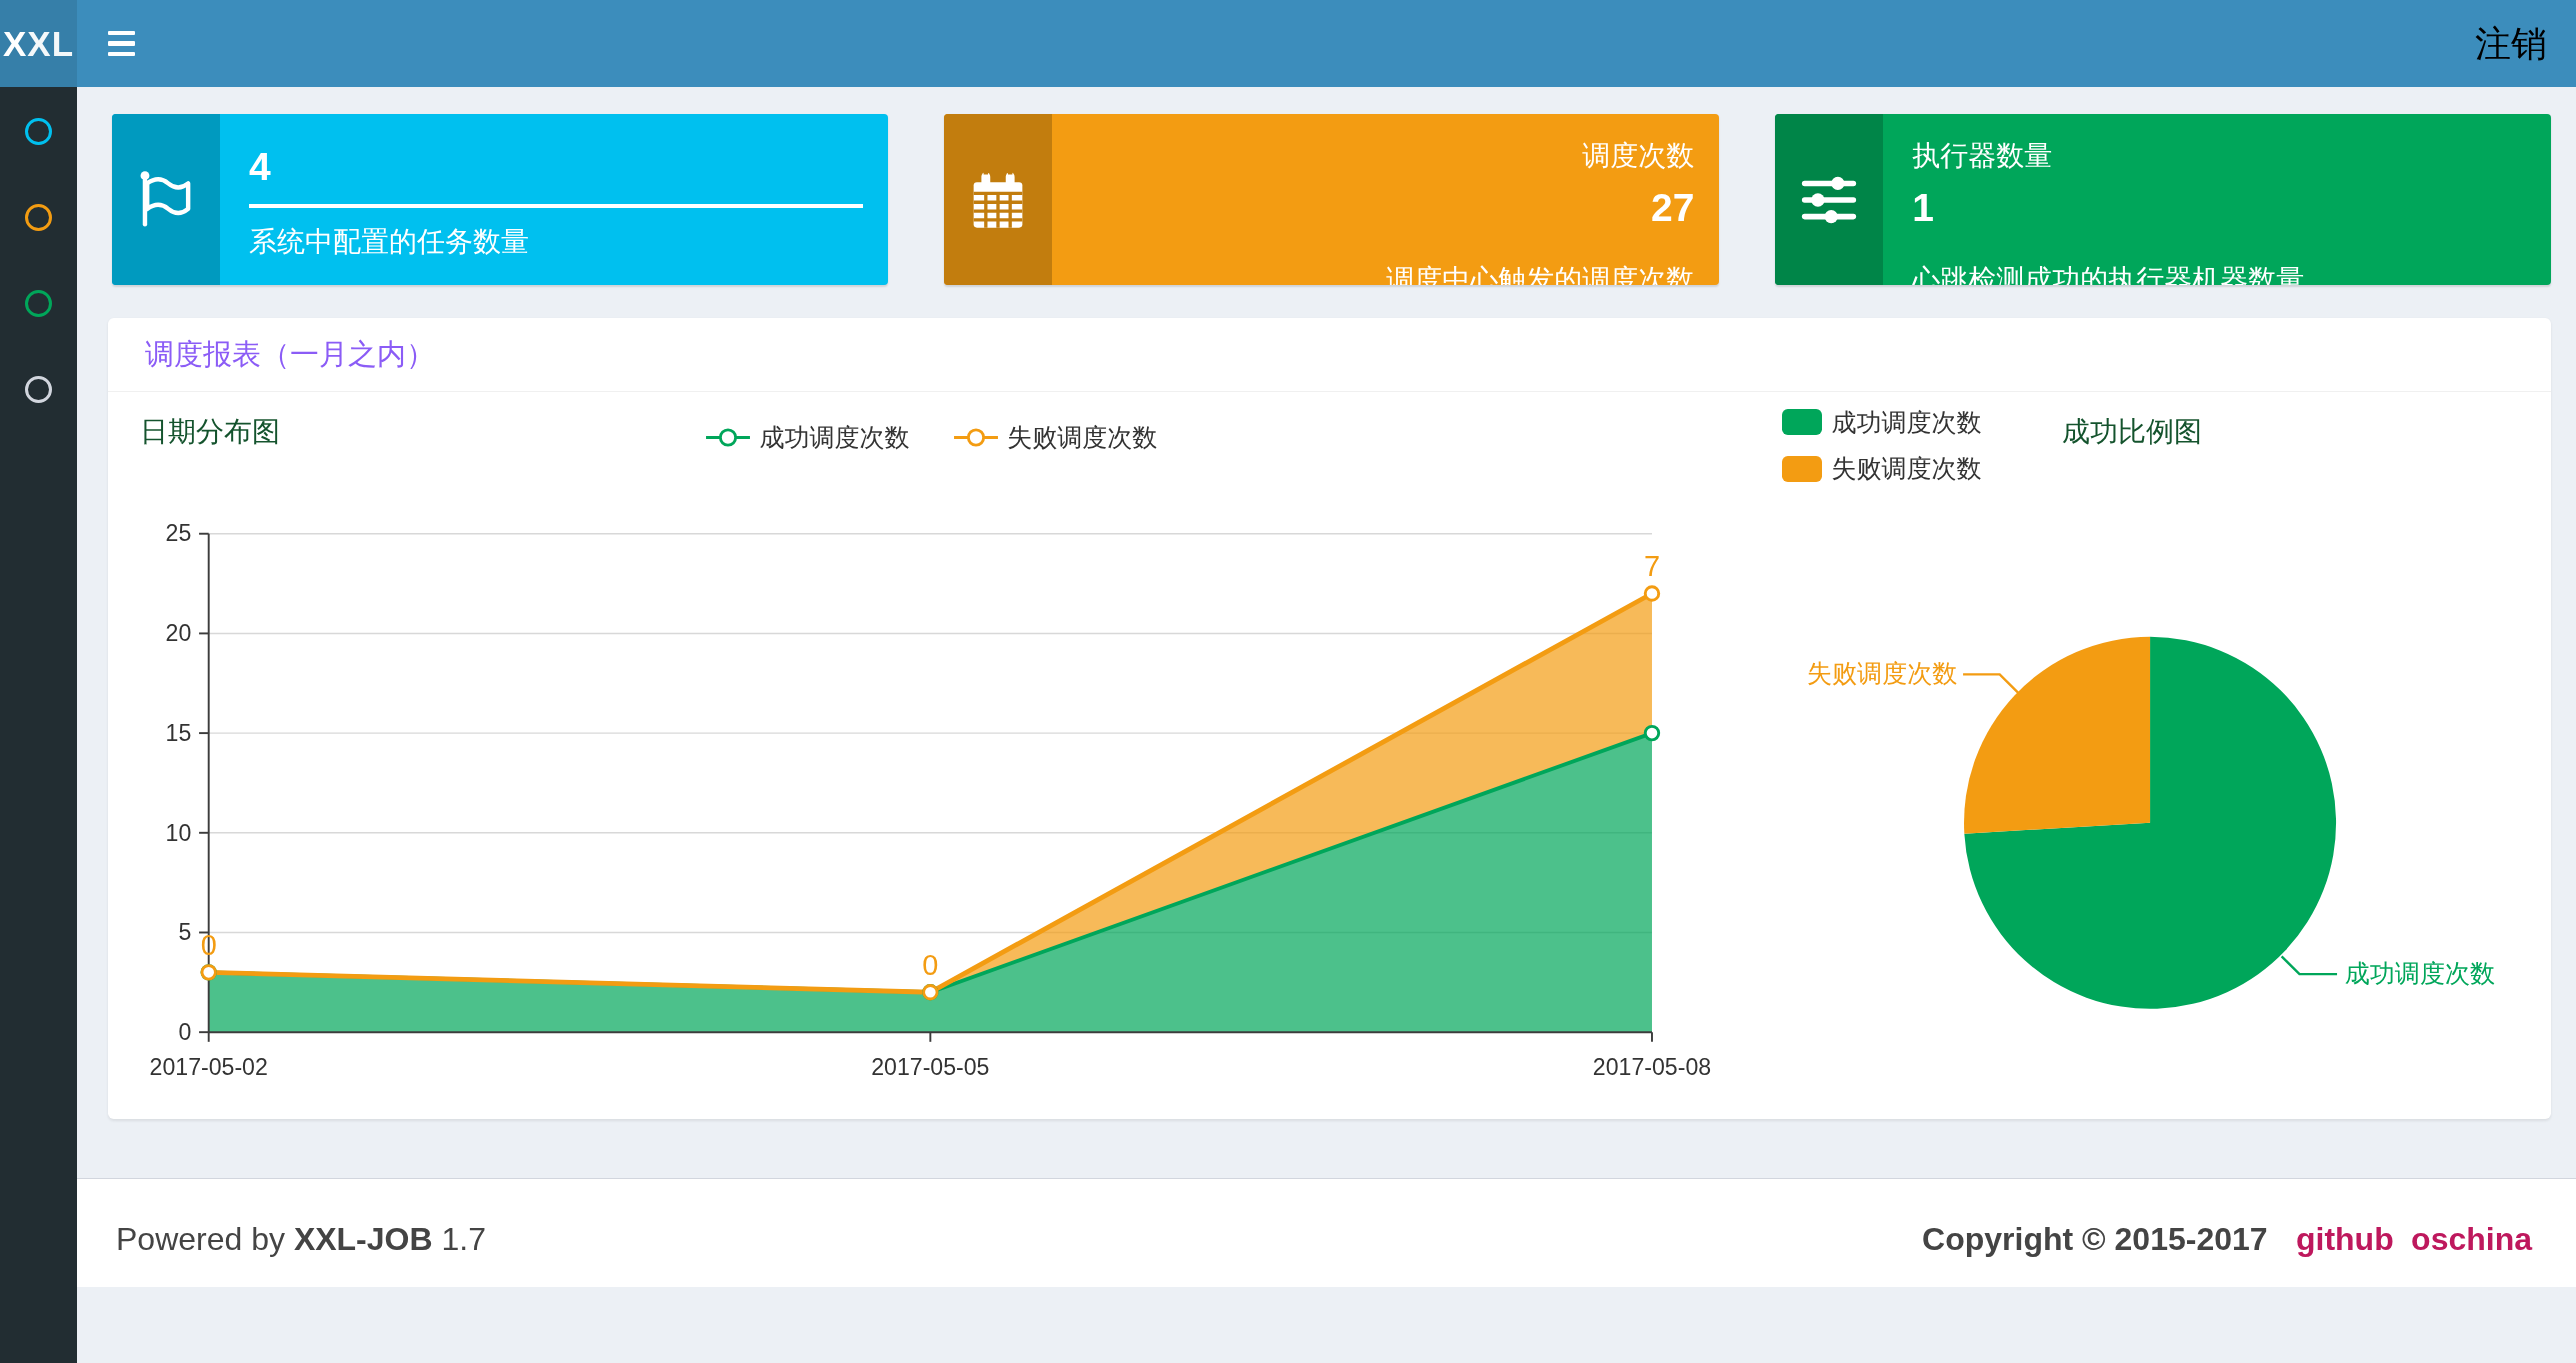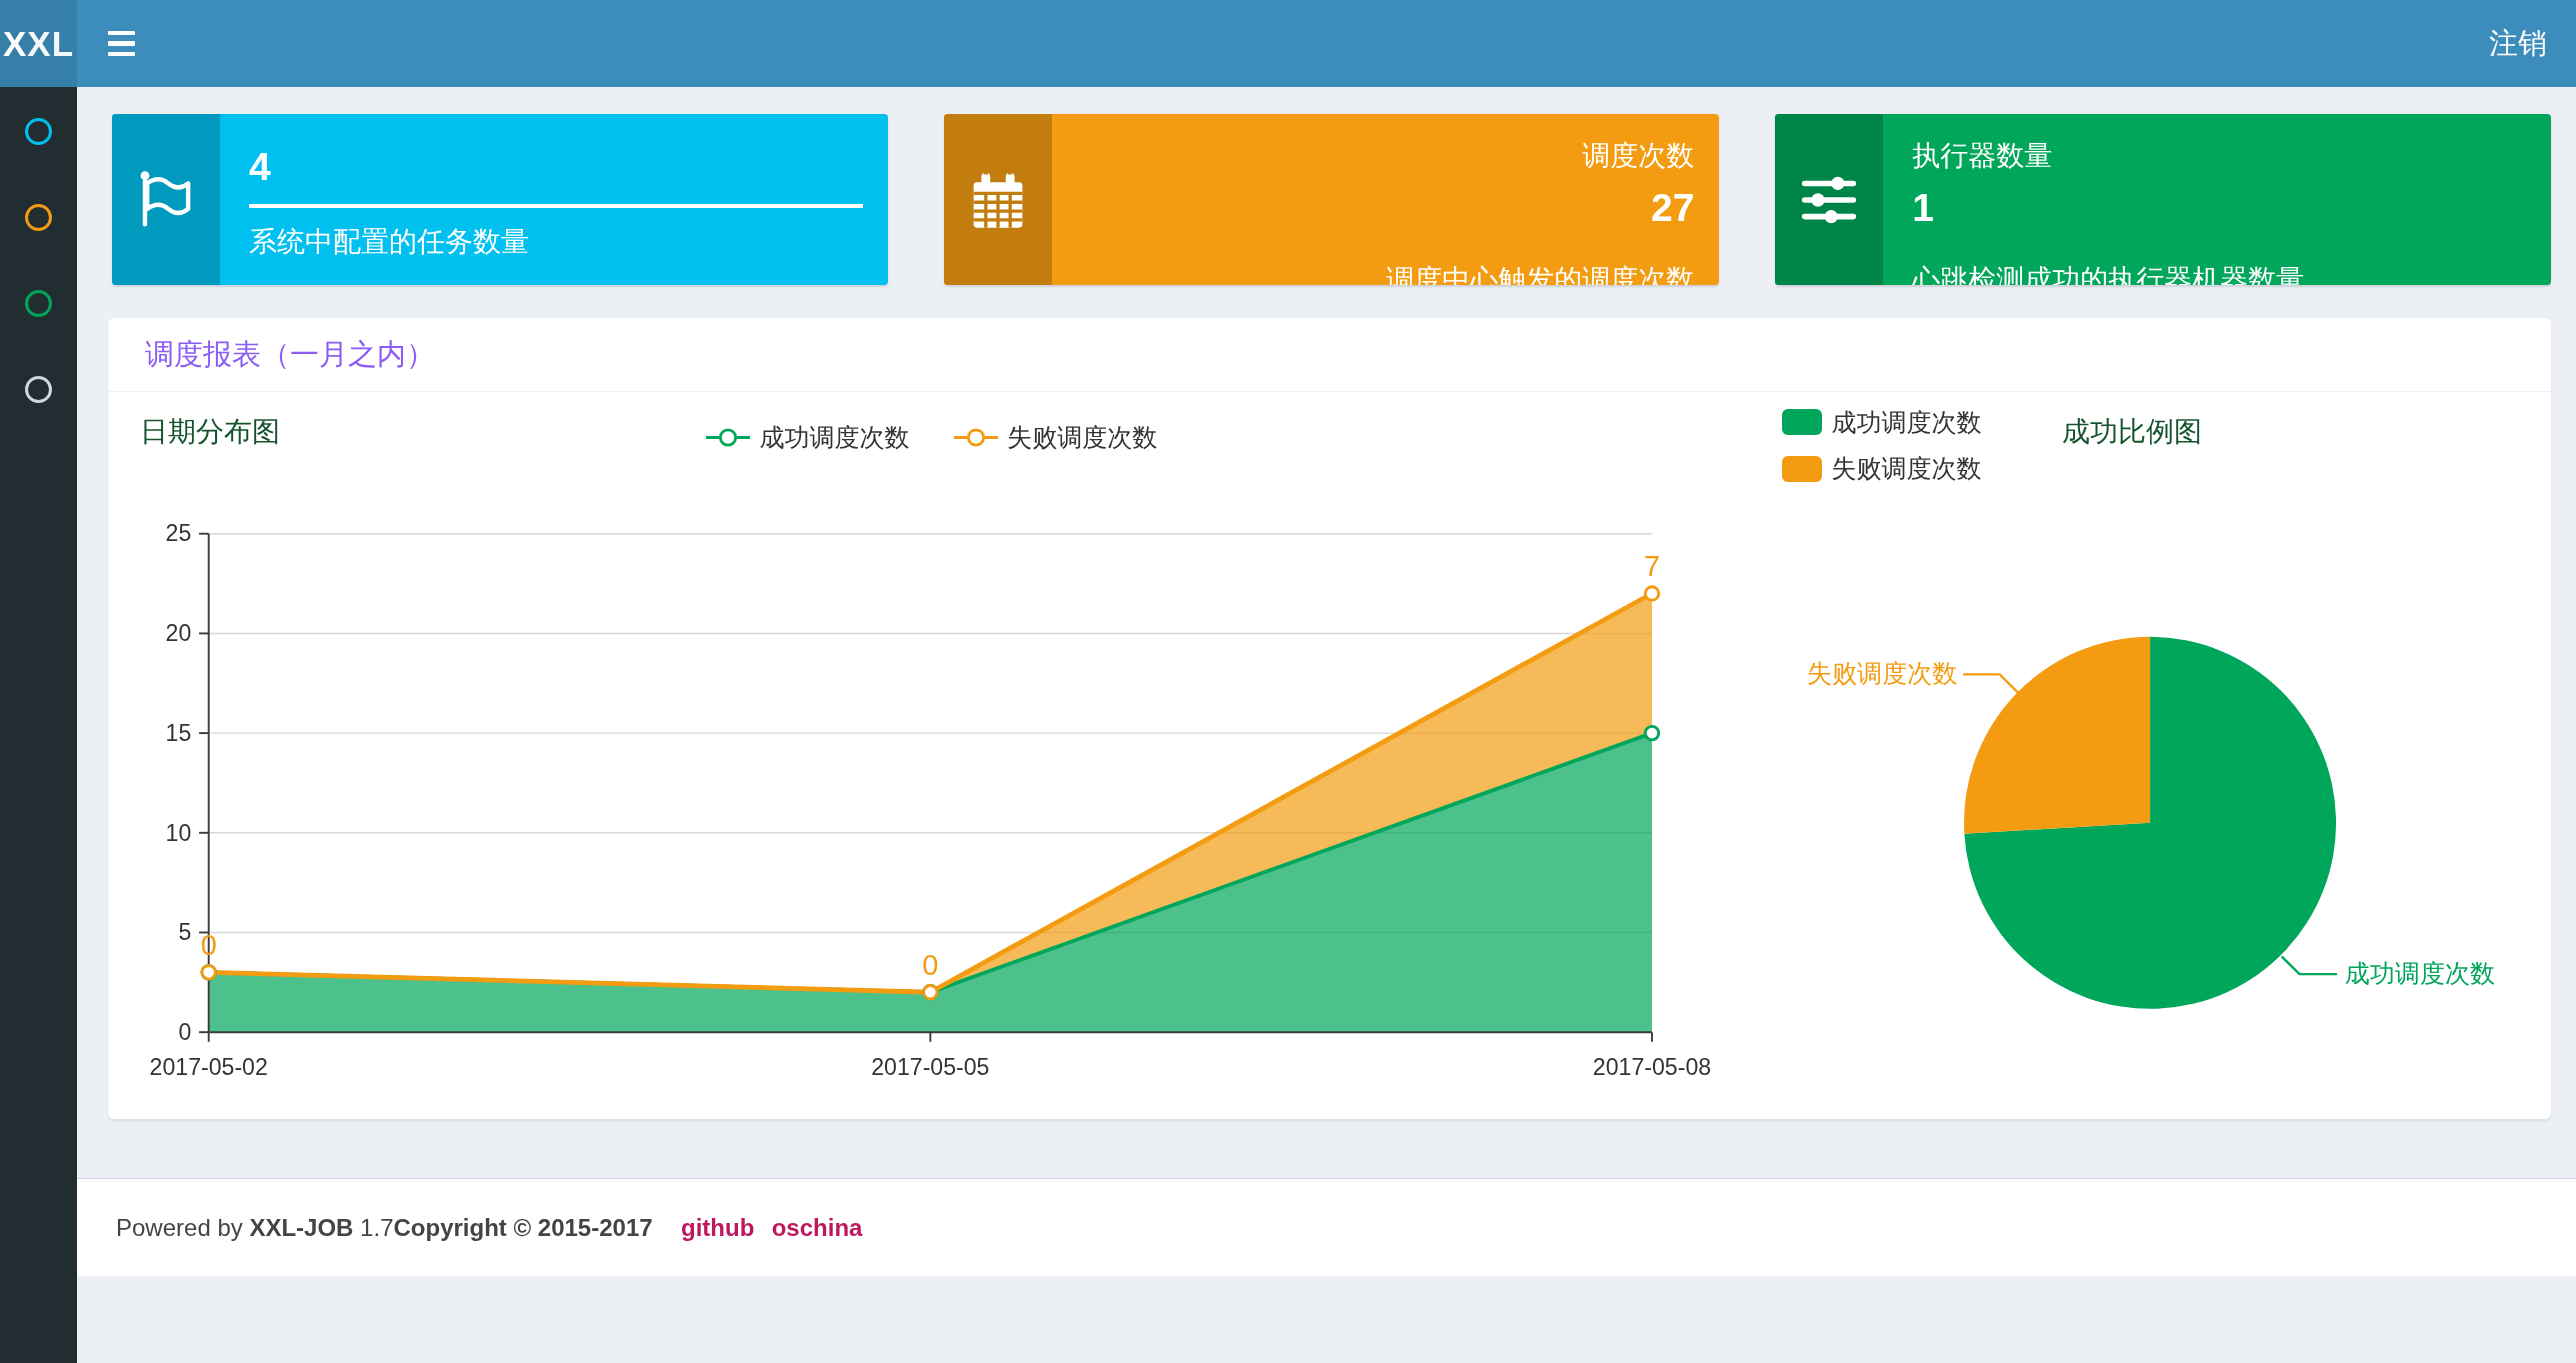--- a/index.html
+++ b/index.html
@@ -8,21 +8,21 @@
     background:#ecf0f5;color:#333;
     font-family:"Liberation Sans","DejaVu Sans",sans-serif;
   }
   
   .topbar{position:absolute;top:0;left:0;right:0;height:87px;background:#3c8dbc;display:flex;z-index:10}
   .logo{width:77px;height:87px;background:#367fa9;color:#fff;display:flex;align-items:center;justify-content:center;font-size:35px;cursor:pointer;letter-spacing:1px}
   .logo .lb{font-weight:bold}
   .logo .ll{font-weight:bold;opacity:.95}
   .hamburger{width:89px;height:87px;display:flex;flex-direction:column;align-items:center;justify-content:center;gap:5.8px;cursor:pointer}
   .hamburger i{display:block;width:27px;height:4.8px;background:#fff;border-radius:1px}
-  .logout{margin-left:auto;color:#ffffff;font-size:29px;line-height:87px;padding:0 29px;cursor:pointer}
+  .logout{margin-left:auto;color:#000000;font-size:36px;line-height:87px;padding:0 29px;cursor:pointer}
   
   .sidebar{position:absolute;top:87px;left:0;bottom:0;width:77px;background:#222d32;display:flex;flex-direction:column;align-items:center;padding-top:31px;gap:59px;z-index:5}
   .menu-dot{width:21px;height:21px;border-radius:50%;border:3.9px solid #fff;cursor:pointer;box-sizing:content-box}
   
   .content{margin-left:77px;position:relative}
   .page-header{height:114px;box-sizing:border-box;padding:29px 0 0 38px}
   .page-header h1{margin:0;font-size:40px;font-weight:bold;color:#333}
   .page-header .sub{font-size:25px;color:#777;font-weight:normal;margin-left:15.4px}
   
   .info-row{display:flex;gap:56px;padding:0 25px 0 35px}
@@ -40,21 +40,21 @@
   .chart-title{position:absolute;font-size:28px;font-weight:normal;color:#14532d;white-space:nowrap}
   #line-title{left:32px;top:21px}
   #pie-title{left:1954px;top:21px}
   .legend-center{position:absolute;left:598px;top:29px;display:flex;gap:44px;align-items:center}
   .legend-item{display:flex;align-items:center;gap:9.6px;font-size:25px;color:#333;cursor:pointer;white-space:nowrap}
   .legend-right{position:absolute;left:1674px;top:13.5px;display:flex;flex-direction:column;gap:13.5px}
   .swatch{width:40px;height:26px;border-radius:5.8px;flex:none}
   #line-chart{position:absolute;left:39px;top:106px;width:1639px;height:621px}
   #pie-chart{position:absolute;left:1697px;top:183px;width:747px;height:540px}
   
-  .footer{margin-left:77px;margin-top:59px;height:96px;background:#fff;border-top:1.9px solid #d2d6de;display:flex;justify-content:flex-start;align-items:center;padding:1px 44px 0 39px;font-size:24px;color:#444}
+  .footer{margin-left:77px;margin-top:59px;height:96px;background:#fff;border-top:1.9px solid #d2d6de;display:flex;justify-content:space-between;align-items:center;padding:12px 44px 0 39px;font-size:32px;color:#444}
   .footer b{font-weight:bold}
   .footer-right{display:flex;align-items:center;gap:11px}
   .footer-links{display:flex;gap:17.4px;margin-left:17.4px}
   .footer-links a{color:#be185d;font-weight:bold;text-decoration:none;cursor:pointer}
   svg{display:block}
 </style>
 </head>
 <body>
 
 <header class="topbar">

